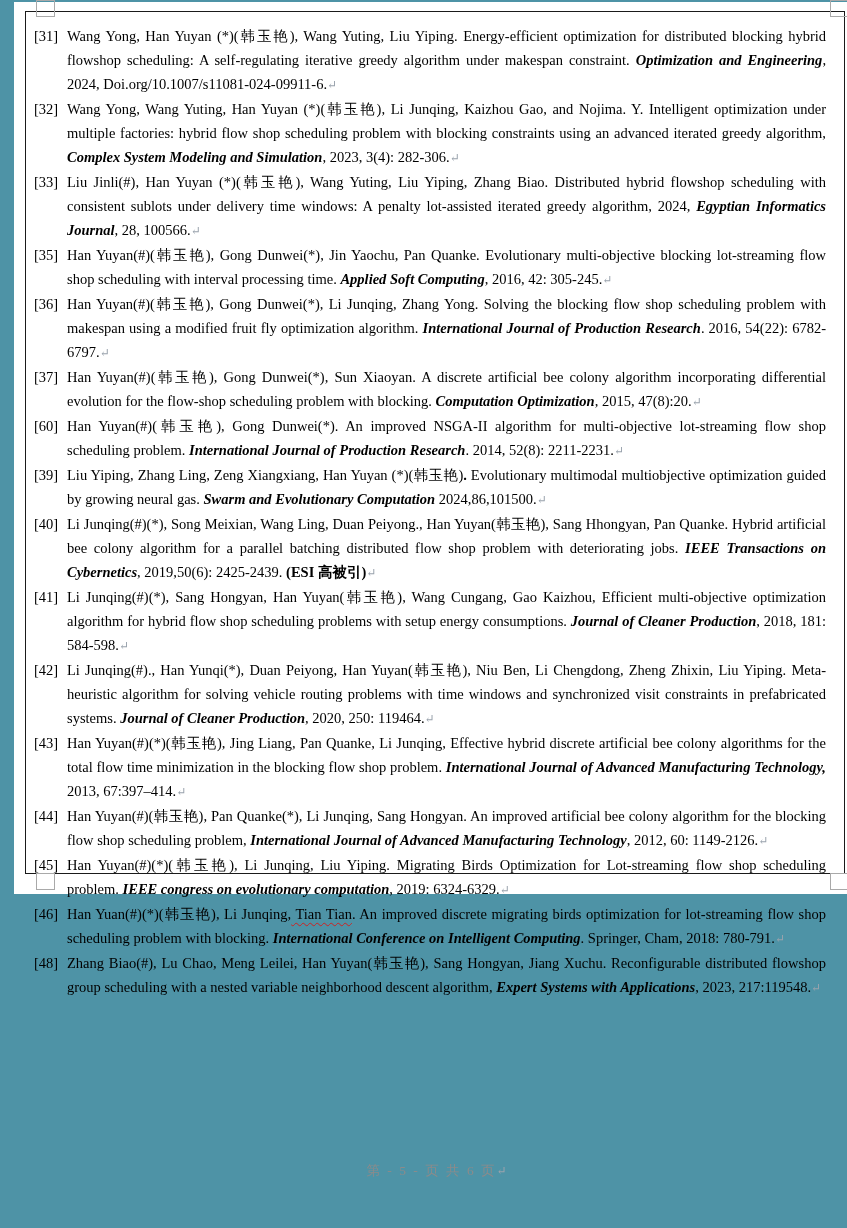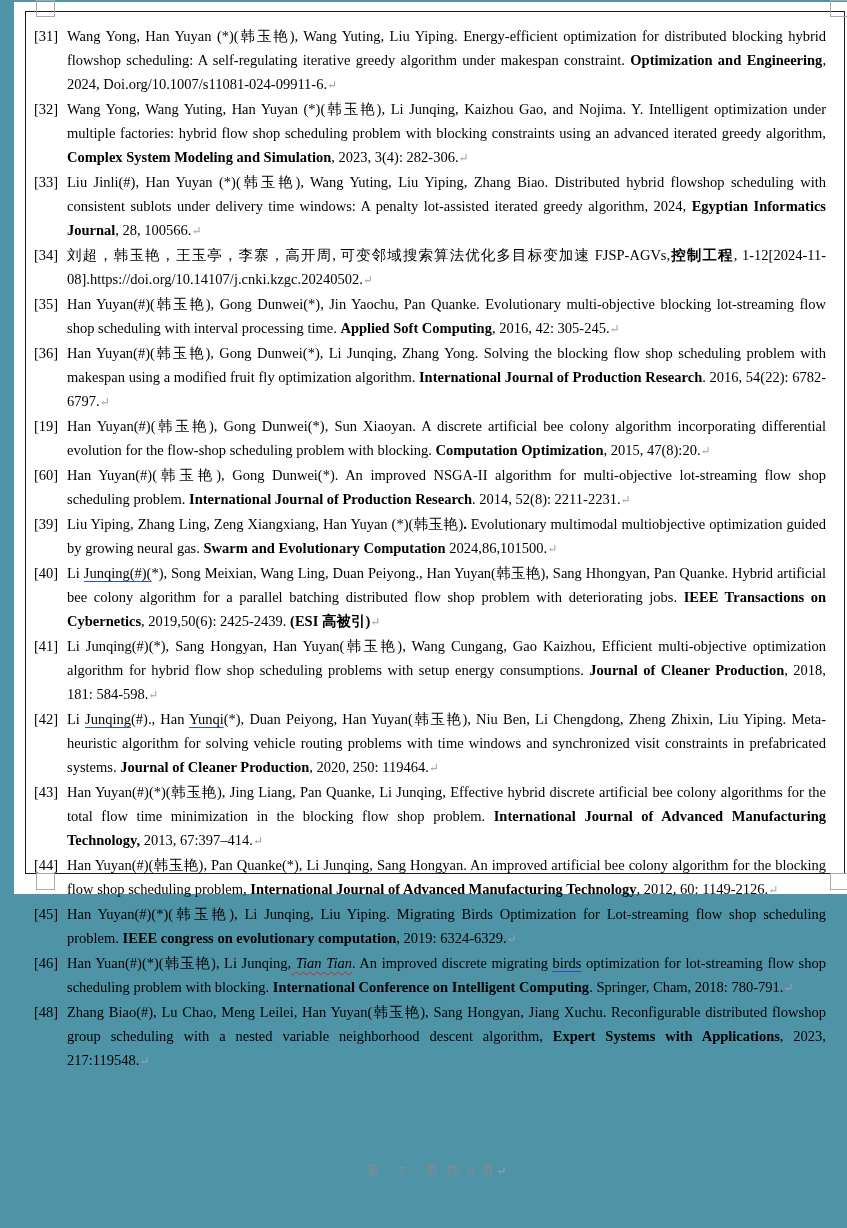--- a/index.html
+++ b/index.html
@@ -24,48 +24,47 @@
   .content{
     position:absolute;left:20px;top:22px;width:792px;
     font-size:14.5px;line-height:24px;color:#000;
   }
   .ref{
     position:relative;padding-left:33px;text-align:justify;
     text-justify:inter-word;
   }
   .num{position:absolute;left:0;top:0;}
   .seg-n{}
-  .seg-j{font-weight:bold;}
+  .seg-j{font-weight:bold;font-style:italic;}
   .seg-b{font-weight:bold;}
-  .seg-u{text-decoration:underline;text-decoration-color:#2a52be;text-underline-offset:3px;}
-  .seg-w{text-decoration:underline wavy #cc2222;text-decoration-thickness:1px;text-underline-offset:3px;font-style:italic;}
+  .seg-u{text-decoration-color:#2a52be;text-underline-offset:3px;}
+  .seg-w{text-decoration:underline wavy #cc2222;text-decoration-thickness:1px;text-underline-offset:3px;}
   .pmark{color:#9aa3ad;font-size:12px;}
   .footer{
     position:absolute;left:0;top:1160px;width:847px;text-align:center;
     color:#8b8b8b;font-size:13.5px;letter-spacing:2px;
   }
 </style>
 </head>
 <body>
 
 <div class="page">
   <div class="page-border"></div>
   <div class="crop tl"></div>
   <div class="crop tr"></div>
   <div class="crop bl"></div>
   <div class="crop br"></div>
 
   <div class="content">
       <div class="ref"><span class="num">[31]</span><span class="seg-n">Wang Yong, Han Yuyan (*)(韩玉艳), Wang Yuting, Liu Yiping. Energy-efficient optimization for distributed blocking hybrid flowshop scheduling: A self-regulating iterative greedy algorithm under makespan constraint. </span><span class="seg-j">Optimization and Engineering</span><span class="seg-n">, 2024, Doi.org/10.1007/s11081-024-09911-6.</span><span class="pmark">↵</span></div>
       <div class="ref"><span class="num">[32]</span><span class="seg-n">Wang Yong, Wang Yuting, Han Yuyan (*)(韩玉艳), Li Junqing, Kaizhou Gao, and Nojima. Y. Intelligent optimization under multiple factories: hybrid flow shop scheduling problem with blocking constraints using an advanced iterated greedy algorithm, </span><span class="seg-j">Complex System Modeling and Simulation</span><span class="seg-n">, 2023, 3(4): 282-306.</span><span class="pmark">↵</span></div>
       <div class="ref"><span class="num">[33]</span><span class="seg-n">Liu Jinli(#), Han Yuyan (*)(韩玉艳), Wang Yuting, Liu Yiping, Zhang Biao. Distributed hybrid flowshop scheduling with consistent sublots under delivery time windows: A penalty lot-assisted iterated greedy algorithm, 2024, </span><span class="seg-j">Egyptian Informatics Journal</span><span class="seg-n">, 28, 100566.</span><span class="pmark">↵</span></div>
-      <div class="ref"><span class="num">[34]</span><span class="seg-n">刘超，韩玉艳，王玉亭，李寨，高开周, 可变邻域搜索算法优化多目标变加速 FJSP-AGVs,</span><span class="seg-j">控制工程</span><span class="seg-n">, 1-12[2024-11-08].https://doi.org/10.14107/j.cnki.kzgc.20240502.</span><span class="pmark">↵</span></div>
       <div class="ref"><span class="num">[35]</span><span class="seg-n">Han Yuyan(#)(韩玉艳), Gong Dunwei(*), Jin Yaochu, Pan Quanke. Evolutionary multi-objective blocking lot-streaming flow shop scheduling with interval processing time. </span><span class="seg-j">Applied Soft Computing</span><span class="seg-n">, 2016, 42: 305-245.</span><span class="pmark">↵</span></div>
       <div class="ref"><span class="num">[36]</span><span class="seg-n">Han Yuyan(#)(韩玉艳), Gong Dunwei(*), Li Junqing, Zhang Yong. Solving the blocking flow shop scheduling problem with makespan using a modified fruit fly optimization algorithm. </span><span class="seg-j">International Journal of Production Research</span><span class="seg-n">. 2016, 54(22): 6782-6797.</span><span class="pmark">↵</span></div>
-      <div class="ref"><span class="num">[19]</span><span class="seg-n">Han Yuyan(#)(韩玉艳), Gong Dunwei(*), Sun Xiaoyan. A discrete artificial bee colony algorithm incorporating differential evolution for the flow-shop scheduling problem with blocking. </span><span class="seg-j">Computation Optimization</span><span class="seg-n">, 2015, 47(8):20.</span><span class="pmark">↵</span></div>
+      <div class="ref"><span class="num">[37]</span><span class="seg-n">Han Yuyan(#)(韩玉艳), Gong Dunwei(*), Sun Xiaoyan. A discrete artificial bee colony algorithm incorporating differential evolution for the flow-shop scheduling problem with blocking. </span><span class="seg-j">Computation Optimization</span><span class="seg-n">, 2015, 47(8):20.</span><span class="pmark">↵</span></div>
       <div class="ref"><span class="num">[60]</span><span class="seg-n">Han Yuyan(#)(韩玉艳), Gong Dunwei(*). An improved NSGA-II algorithm for multi-objective lot-streaming flow shop scheduling problem. </span><span class="seg-j">International Journal of Production Research</span><span class="seg-n">. 2014, 52(8): 2211-2231.</span><span class="pmark">↵</span></div>
       <div class="ref"><span class="num">[39]</span><span class="seg-n">Liu Yiping, Zhang Ling, Zeng Xiangxiang, Han Yuyan (*)(韩玉艳)</span><span class="seg-b">.</span><span class="seg-n"> Evolutionary multimodal multiobjective optimization guided by growing neural gas. </span><span class="seg-j">Swarm and Evolutionary Computation</span><span class="seg-n"> 2024,86,101500.</span><span class="pmark">↵</span></div>
       <div class="ref"><span class="num">[40]</span><span class="seg-n">Li </span><span class="seg-u">Junqing(#)(</span><span class="seg-n">*), Song Meixian, Wang Ling, Duan Peiyong., Han Yuyan(韩玉艳), Sang Hhongyan, Pan Quanke. Hybrid artificial bee colony algorithm for a parallel batching distributed flow shop problem with deteriorating jobs. </span><span class="seg-j">IEEE Transactions on Cybernetics</span><span class="seg-n">, 2019,50(6): 2425-2439. </span><span class="seg-b">(ESI 高被引)</span><span class="pmark">↵</span></div>
       <div class="ref"><span class="num">[41]</span><span class="seg-n">Li Junqing(#)(*), Sang Hongyan, Han Yuyan(韩玉艳), Wang Cungang, Gao Kaizhou, Efficient multi-objective optimization algorithm for hybrid flow shop scheduling problems with setup energy consumptions. </span><span class="seg-j">Journal of Cleaner Production</span><span class="seg-n">, 2018, 181: 584-598.</span><span class="pmark">↵</span></div>
       <div class="ref"><span class="num">[42]</span><span class="seg-n">Li </span><span class="seg-u">Junqing</span><span class="seg-n">(#)., Han </span><span class="seg-u">Yunqi</span><span class="seg-n">(*), Duan Peiyong, Han Yuyan(韩玉艳), Niu Ben, Li Chengdong, Zheng Zhixin, Liu Yiping. Meta-heuristic algorithm for solving vehicle routing problems with time windows and synchronized visit constraints in prefabricated systems. </span><span class="seg-j">Journal of Cleaner Production</span><span class="seg-n">, 2020, 250: 119464.</span><span class="pmark">↵</span></div>
       <div class="ref"><span class="num">[43]</span><span class="seg-n">Han Yuyan(#)(*)(韩玉艳), Jing Liang, Pan Quanke, Li Junqing, Effective hybrid discrete artificial bee colony algorithms for the total flow time minimization in the blocking flow shop problem. </span><span class="seg-j">International Journal of Advanced Manufacturing Technology,</span><span class="seg-n"> 2013, 67:397–414.</span><span class="pmark">↵</span></div>
       <div class="ref"><span class="num">[44]</span><span class="seg-n">Han Yuyan(#)(韩玉艳), Pan Quanke(*), Li Junqing, Sang Hongyan. An improved artificial bee colony algorithm for the blocking flow shop scheduling problem, </span><span class="seg-j">International Journal of Advanced Manufacturing Technology</span><span class="seg-n">, 2012, 60: 1149-2126.</span><span class="pmark">↵</span></div>
       <div class="ref"><span class="num">[45]</span><span class="seg-n">Han Yuyan(#)(*)(韩玉艳), Li Junqing, Liu Yiping. Migrating Birds Optimization for Lot-streaming flow shop scheduling problem. </span><span class="seg-j">IEEE congress on evolutionary computation</span><span class="seg-n">, 2019: 6324-6329.</span><span class="pmark">↵</span></div>
       <div class="ref"><span class="num">[46]</span><span class="seg-n">Han Yuan(#)(*)(韩玉艳), Li Junqing,</span><span class="seg-w"> Tian Tian</span><span class="seg-n">. An improved discrete migrating </span><span class="seg-u">birds</span><span class="seg-n"> optimization for lot-streaming flow shop scheduling problem with blocking. </span><span class="seg-j">International Conference on Intelligent Computing</span><span class="seg-n">. Springer, Cham, 2018: 780-791.</span><span class="pmark">↵</span></div>
       <div class="ref"><span class="num">[48]</span><span class="seg-n">Zhang Biao(#), Lu Chao, Meng Leilei, Han Yuyan(韩玉艳), Sang Hongyan, Jiang Xuchu. Reconfigurable distributed flowshop group scheduling with a nested variable neighborhood descent algorithm, </span><span class="seg-j">Expert Systems with Applications</span><span class="seg-n">, 2023, 217:119548.</span><span class="pmark">↵</span></div>

